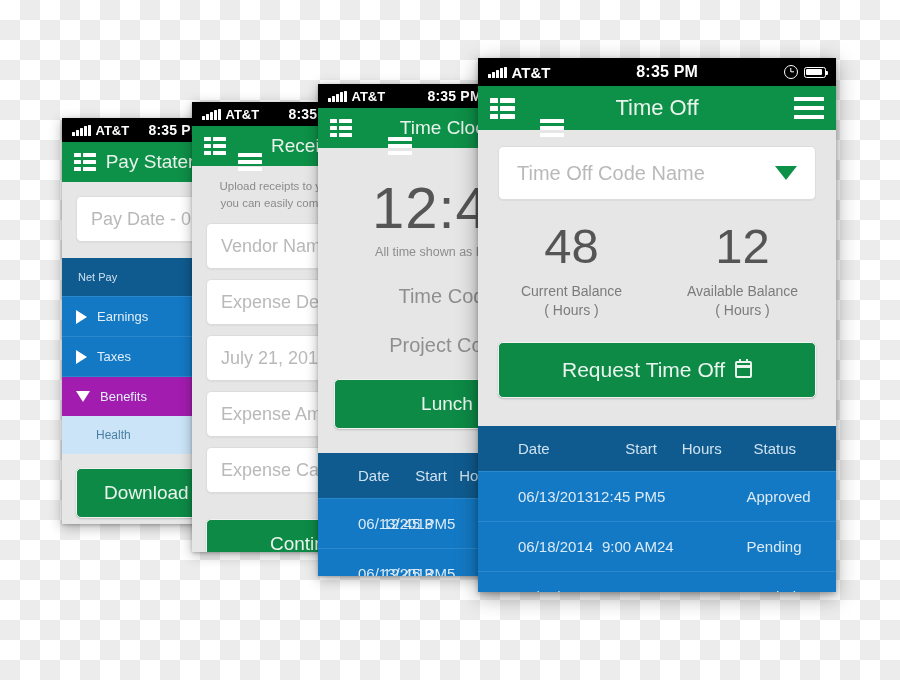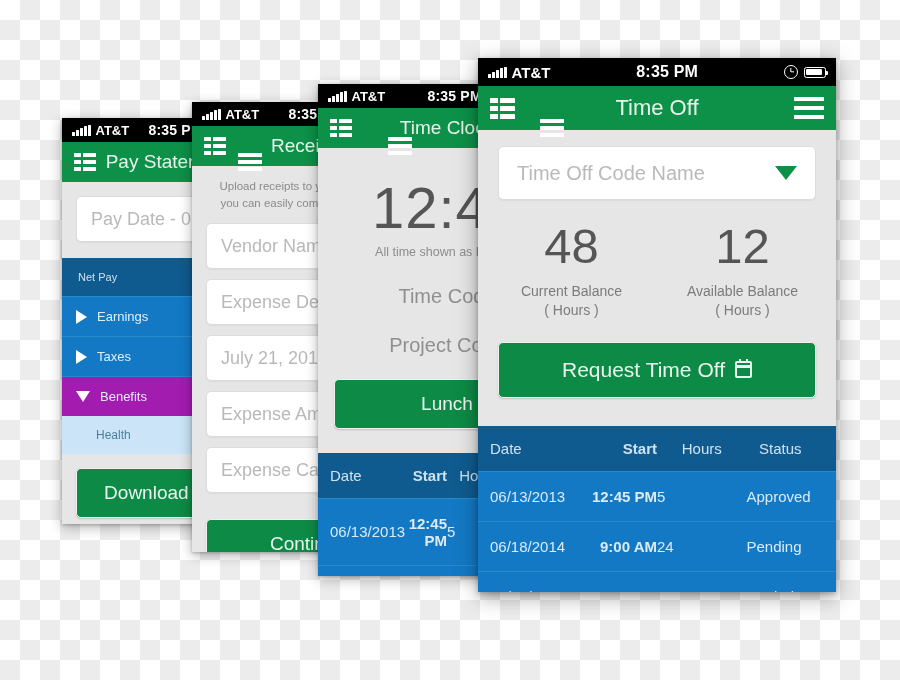--- a/index.html
+++ b/index.html
@@ -187,24 +187,24 @@
     font-size: 15px;
     padding: 14px 0;
   }
   .tbl tbody td {
     background: #1379c4;
     color: #dceaf6;
     font-size: 15px;
     padding: 16px 0;
     border-top: 1px solid #2a88cd;
   }
-  .tbl .c-date { text-align: left; padding-left: 12px; }
-  .tbl .c-start { text-align: right; font-weight: bold; }
+  .tbl .c-date { text-align: left; padding-left: 40px; }
+  .tbl .c-start { text-align: right; }
   .tbl .c-hours { }
-  .tbl .c-status { padding-right: 22px; }
+  .tbl .c-status { text-align: right; padding-right: 40px; }
 
   
   #phone1 { left: 62px; top: 118px; width: 212px; height: 406px; }
   #phone1 .p1-pad { padding: 14px 14px 16px 14px; }
   .paylist { }
   .pay-head {
     background: #0f5b8f; color: #cde0ef; font-size: 11px;
     padding: 13px 16px;
   }
   .pay-row {

